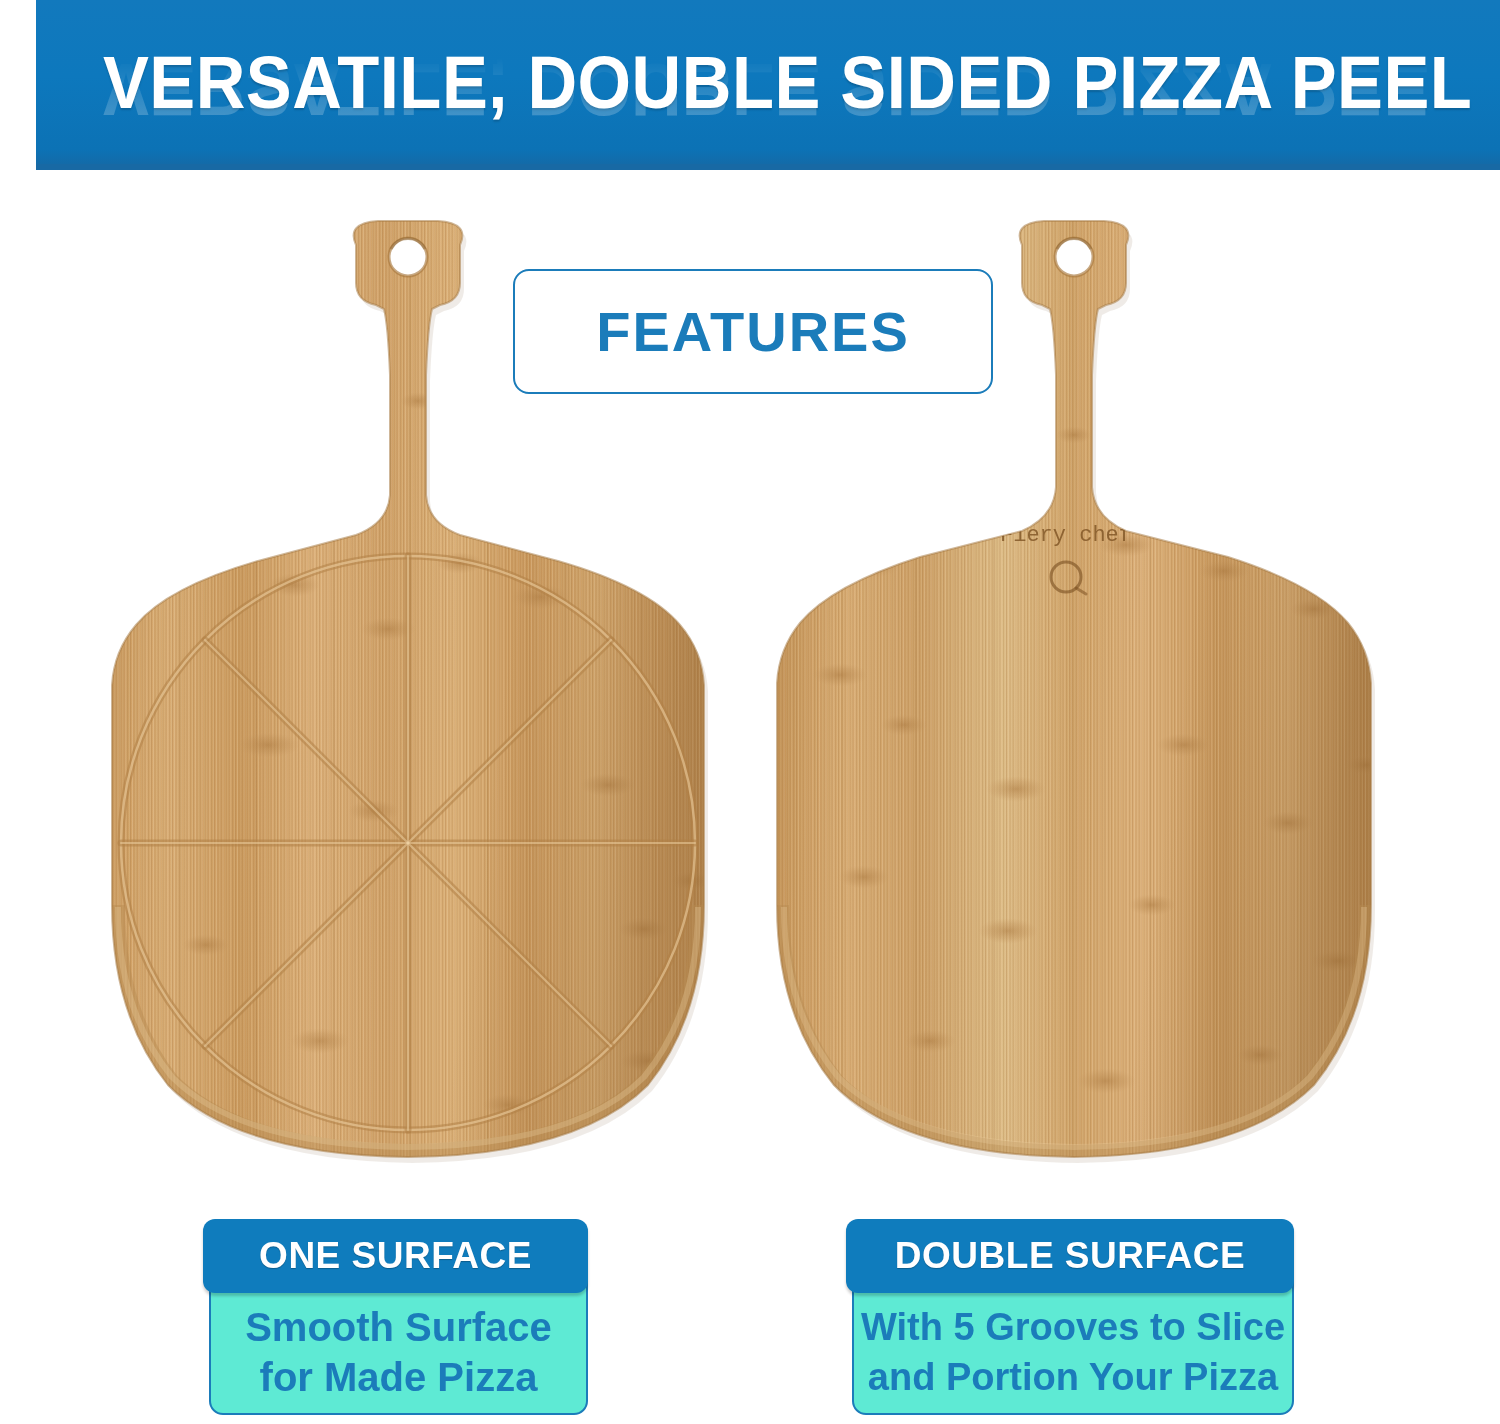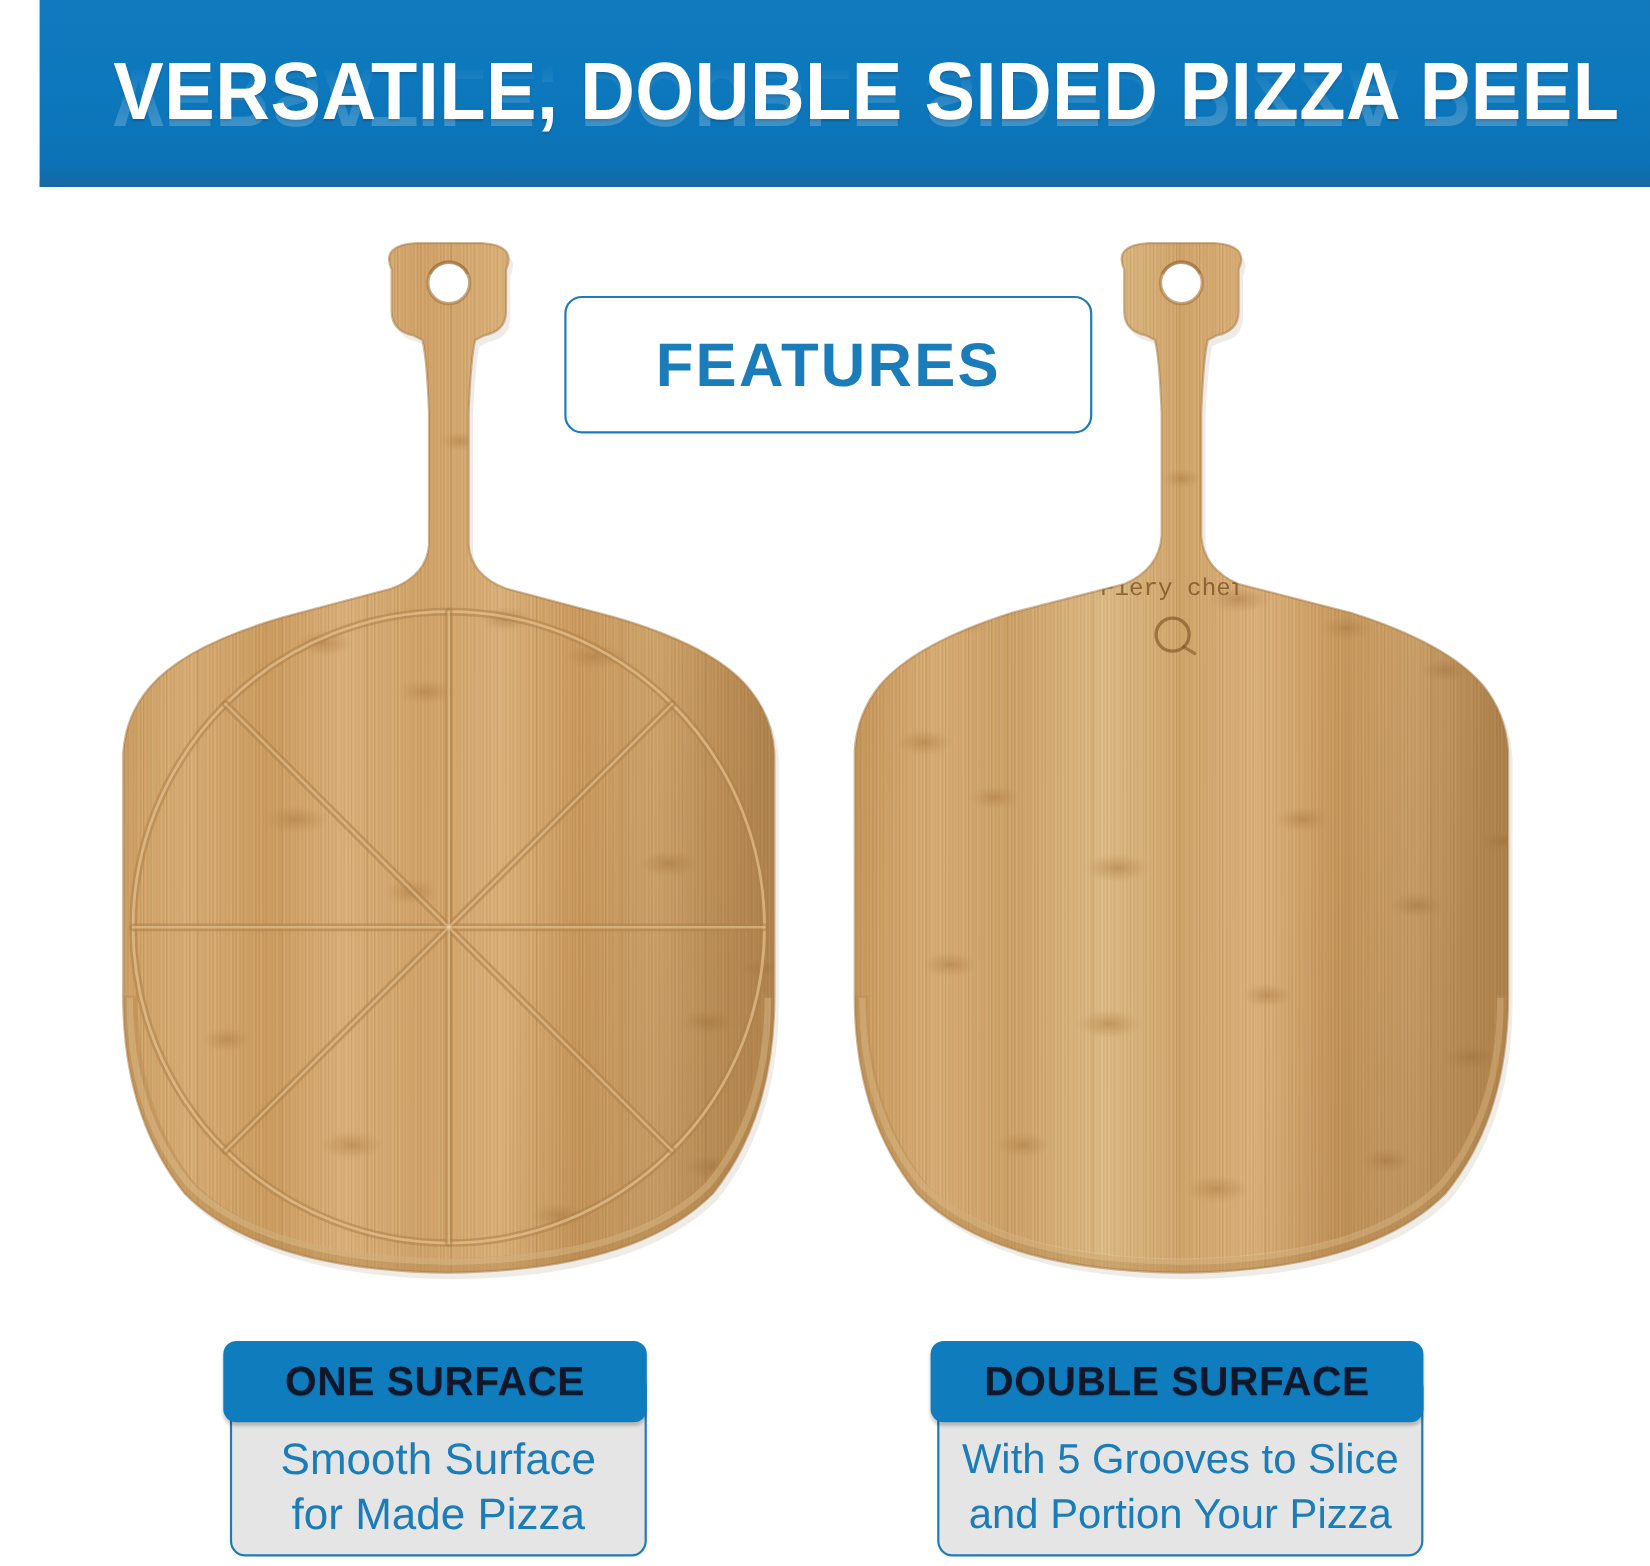--- a/index.html
+++ b/index.html
@@ -69,35 +69,36 @@
   #board-left{left:88px;top:205px;width:640px;height:960px;}
   #board-right{left:754px;top:205px;width:640px;height:960px;}
 
   
   .caption{position:absolute;}
   #caption-left{left:203px;top:1219px;width:385px;height:196px;}
   #caption-right{left:846px;top:1219px;width:448px;height:196px;}
 
   .cap-body{
     position:absolute;left:6px;top:28px;right:0;bottom:0;
-    border:2px solid #1b7cba;border-radius:14px;background:#e5e5e5;
+    border:2px solid #1b7cba;border-radius:14px;background:#5eead4;
     box-sizing:border-box;
     display:flex;align-items:center;justify-content:center;
     padding-top:46px;
+    font-weight:bold;
   }
   .cap-head{
     position:absolute;left:0;top:0;width:100%;height:74px;
     background:#0f7cbd;border-radius:12px;
     display:flex;align-items:center;justify-content:center;
     box-shadow:0 3px 3px rgba(0,0,0,0.20);
     box-sizing:border-box;
     z-index:2;
   }
   .cap-head-text{
-    color:#0f172a;font-weight:bold;font-size:37px;letter-spacing:0.5px;
+    color:#ffffff;font-weight:bold;font-size:37px;letter-spacing:0.5px;
     text-shadow:0 1px 1px rgba(0,0,0,0.25);
     font-family:"Liberation Sans","DejaVu Sans",sans-serif;
   }
   .cap-text{
     color:#1b7cba;font-size:40px;line-height:50px;text-align:center;
     font-family:"Liberation Sans","DejaVu Sans",sans-serif;
     white-space:pre-line;
     padding-bottom:4px;
   }
   #caption-right .cap-text{font-size:38px;}

